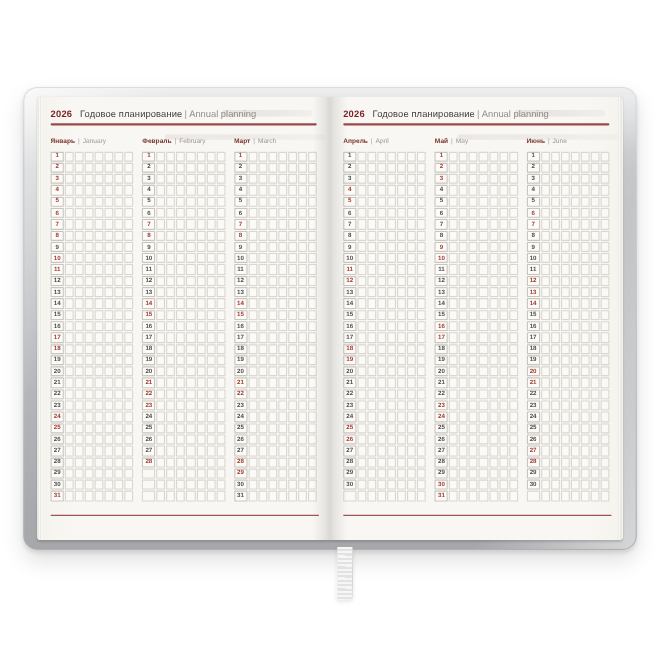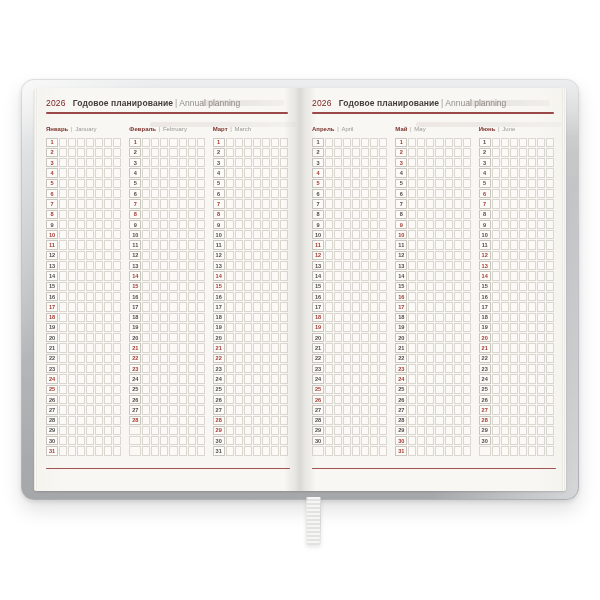--- a/index.html
+++ b/index.html
@@ -47,22 +47,22 @@
     content:'';position:absolute;top:0;right:0;bottom:0;width:16px;z-index:2;pointer-events:none;
     background:linear-gradient(90deg,rgba(80,74,68,0) 0%,rgba(80,74,68,.10) 70%,rgba(80,74,68,.18) 100%);
   }
   .page--right::before{
     content:'';position:absolute;top:0;left:0;bottom:0;width:16px;z-index:2;pointer-events:none;
     background:linear-gradient(270deg,rgba(80,74,68,0) 0%,rgba(80,74,68,.10) 70%,rgba(80,74,68,.18) 100%);
   }
 
   
   .page-header{position:relative;height:11px;white-space:nowrap;font-size:8.5px;line-height:11px;}
-  .year{font-weight:400;color:#7c2323;margin-right:7px;letter-spacing:.2px;}
-  .title-ru{font-weight:700;color:#433d3b;letter-spacing:.1px;}
+  .year{font-weight:700;color:#7c2323;margin-right:7px;letter-spacing:.2px;}
+  .title-ru{font-weight:400;color:#433d3b;letter-spacing:.1px;}
   .title-sep{color:#9a9894;margin:0 2px;}
   .title-en{color:#8f8d89;}
   .header-rule{height:1.5px;background:#8a2a2a;opacity:.85;margin-top:3px;border-radius:1px;}
 
   
   .ghost{position:absolute;pointer-events:none;filter:blur(.6px);border-radius:2px;
     background:linear-gradient(90deg,rgba(150,110,105,.14),rgba(120,110,110,.10) 60%,rgba(150,110,105,.05));}
   .ghost.g1{right:4px;top:2px;width:34%;height:6px;}
   .ghost.g2{right:4px;top:34px;width:55%;height:5px;opacity:.8;}
 

